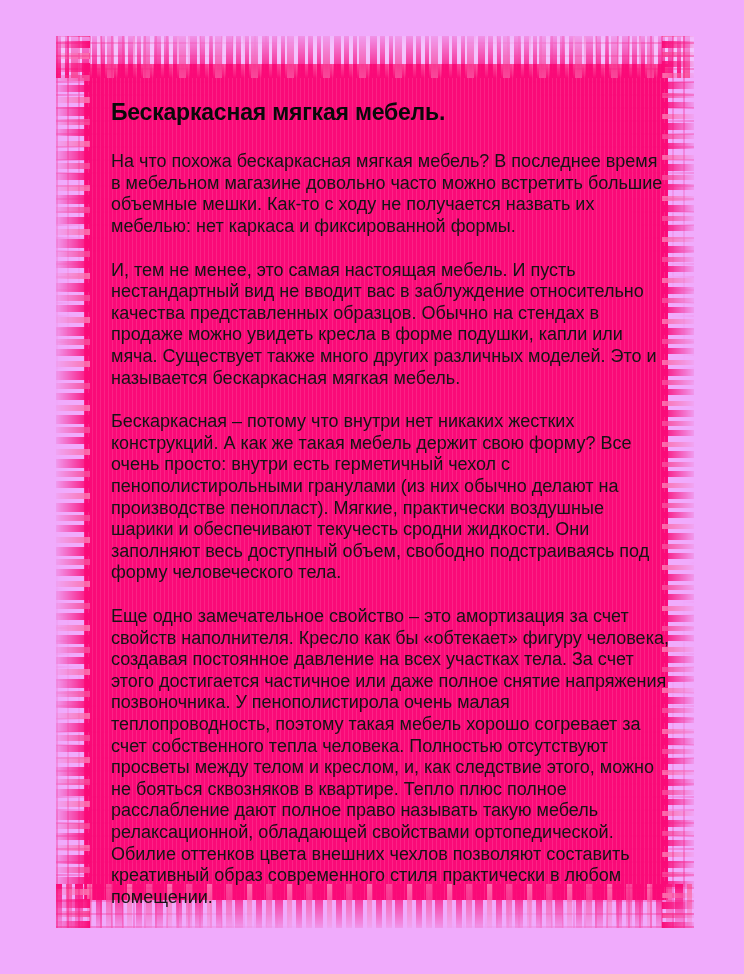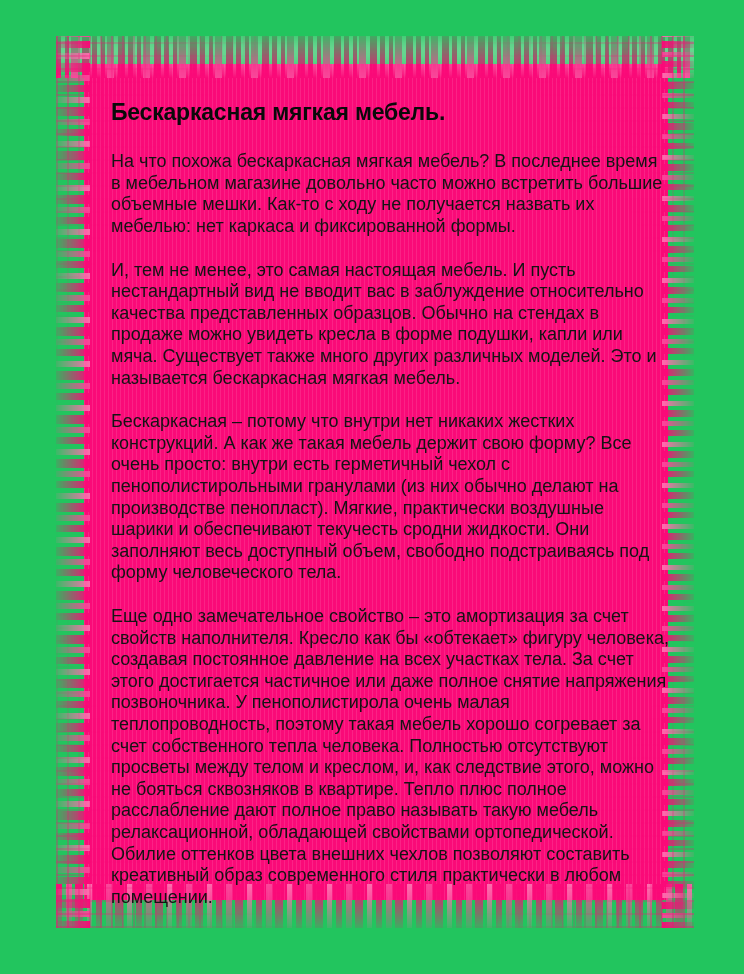--- a/index.html
+++ b/index.html
@@ -13,21 +13,21 @@
     height: 974px;
     overflow: hidden;
     font-family: "Liberation Sans", "DejaVu Sans", sans-serif;
   }
 
   
   #page {
     position: relative;
     width: 744px;
     height: 974px;
-    background: #22c55e;
+    background: #f0abfc;
     text-decoration: underline;
   }
 
   
   #pink-block {
     position: absolute;
     left: 56px;
     top: 36px;
     width: 638px;
     height: 892px;

